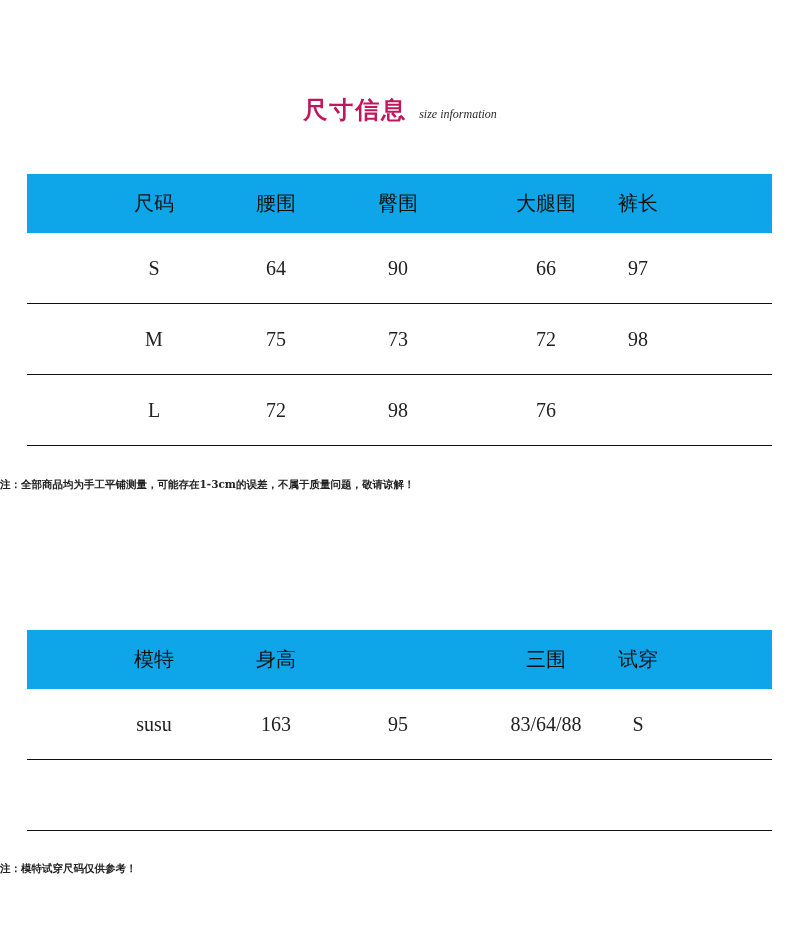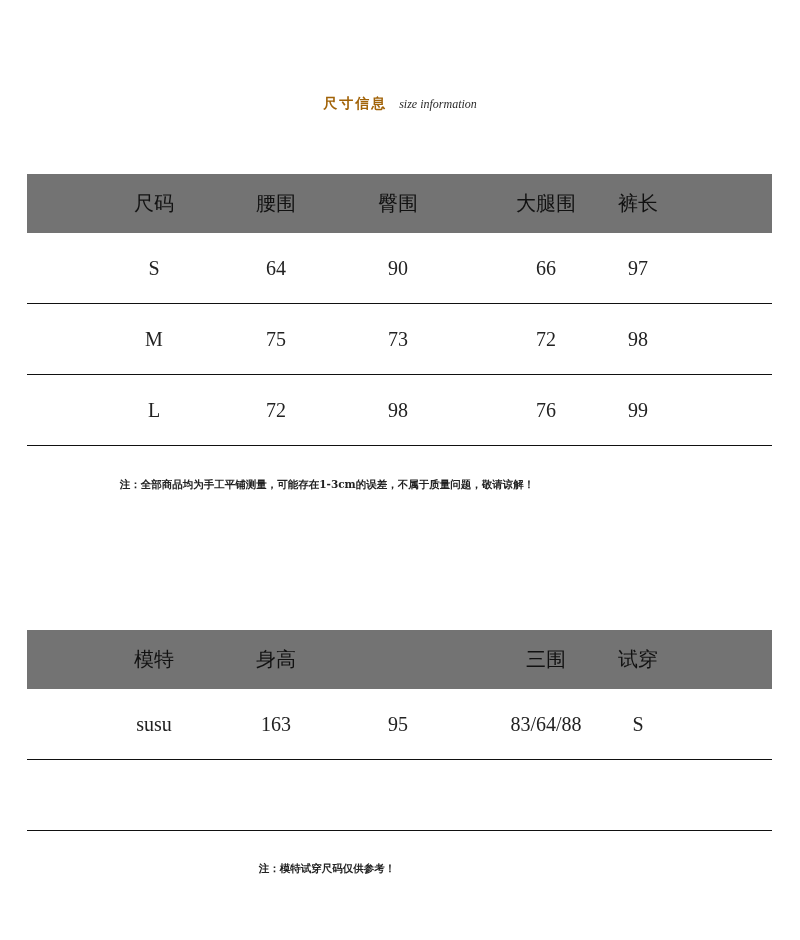--- a/index.html
+++ b/index.html
@@ -1,31 +1,31 @@
 <!DOCTYPE html>
 <html><head>
 <meta charset="utf-8">
 <style>
   html, body { margin: 0; padding: 0; background: #ffffff; }
   body { width: 800px; height: 940px; position: relative; overflow: hidden;
          font-family: "Liberation Serif", "DejaVu Serif", serif; color: #1a1a1a; }
   .title { position: absolute; top: 94px; left: 0; width: 800px; text-align: center; }
-  .title .cn { font-family: "DejaVu Serif", serif; font-weight: bold; font-size: 14px;
-               color: #a16207; letter-spacing: 2px; }
+  .title .cn { font-family: "DejaVu Serif", serif; font-weight: bold; font-size: 24px;
+               color: #be185d; letter-spacing: 2px; }
   .title .en { font-family: "Liberation Serif", serif; font-style: italic; font-size: 12px;
                color: #2a2a2a; margin-left: 12px; }
   .tbl { position: absolute; left: 27px; width: 745px; }
-  .hdr { height: 59px; background: #737373; position: relative; }
+  .hdr { height: 59px; background: #0ea5e9; position: relative; }
   .row { height: 70px; position: relative; border-bottom: 1.5px solid #111; }
   .cell { position: absolute; top: 0; height: 100%; width: 120px; margin-left: -60px;
           display: flex; align-items: center; justify-content: center; }
   .hdr .cell { font-family: "DejaVu Serif", serif; font-size: 20px; color: #111; }
   .row .cell { font-family: "Liberation Serif", serif; font-size: 20px; color: #222; }
   .c0 { left: 127px; } .c1 { left: 249px; } .c2 { left: 371px; } .c3 { left: 519px; } .c4 { left: 611px; }
-  .note { position: absolute; left: 0; width: 654px; text-align: center;
+  .note { position: absolute; left: 0; width: 654px; text-align: left;
           font-family: "DejaVu Serif", serif; font-weight: bold; font-size: 10.5px; color: #222; }
 </style>
 </head>
 <body>
 
 <div class="title">
   <span class="cn">尺寸信息</span><span class="en">size information</span>
 </div>
 
 <div class="tbl" style="top:174px;">
@@ -48,21 +48,20 @@
     <div class="cell c1">75</div>
     <div class="cell c2">73</div>
     <div class="cell c3">72</div>
     <div class="cell c4">98</div>
   </div>
   <div class="row">
     <div class="cell c0">L</div>
     <div class="cell c1">72</div>
     <div class="cell c2">98</div>
     <div class="cell c3">76</div>
-    <div class="cell c4">99</div>
   </div>
 </div>
 
 <div class="note" style="top:478px;">注：全部商品均为手工平铺测量，可能存在1-3cm的误差，不属于质量问题，敬请谅解！</div>
 
 <div class="tbl" style="top:630px;">
   <div class="hdr">
     <div class="cell c0">模特</div>
     <div class="cell c1">身高</div>
     <div class="cell c3">三围</div>

